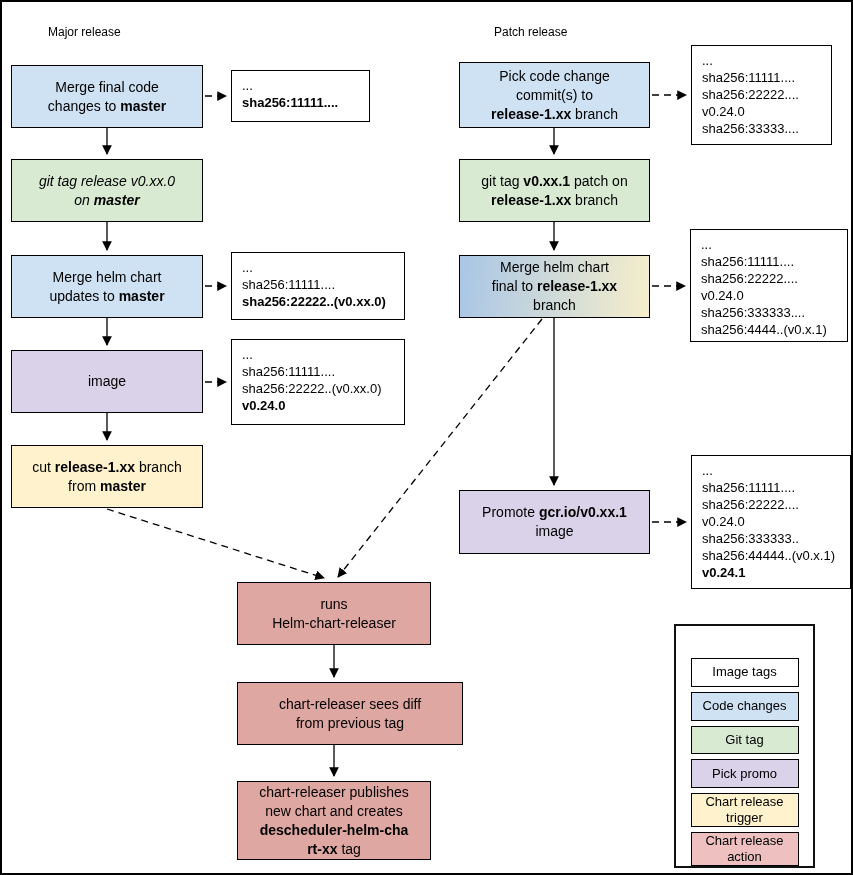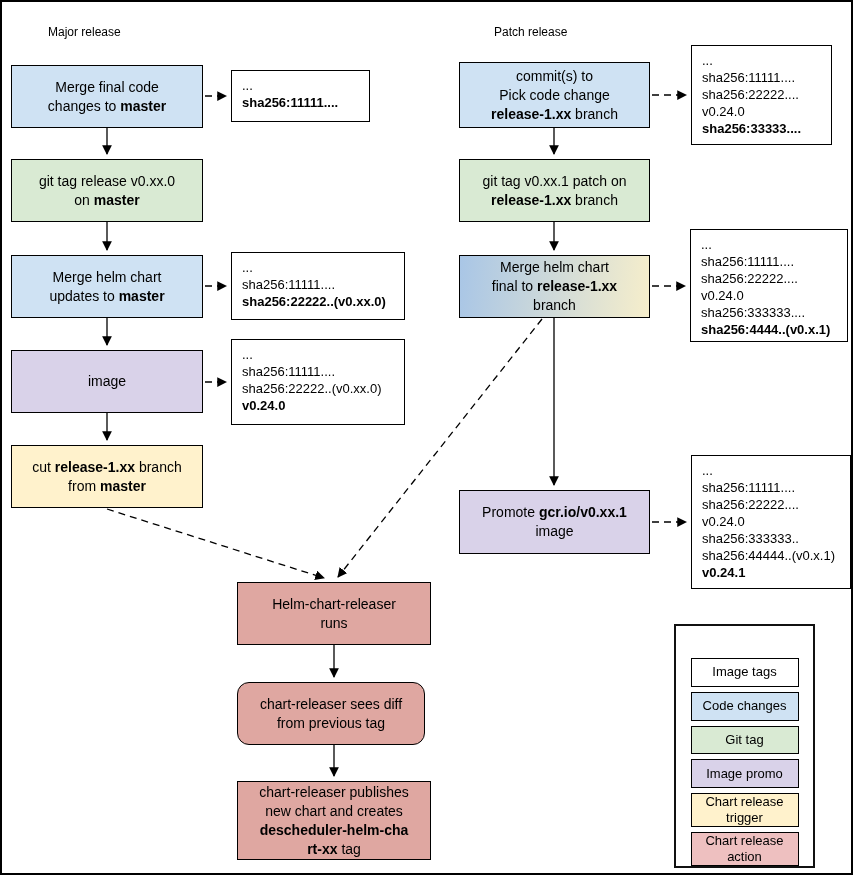--- a/index.html
+++ b/index.html
@@ -119,60 +119,60 @@
     <line class="dashed" x1="540" y1="317" x2="336" y2="575" marker-end="url(#ah)"></line>
   </svg>
 
   <div class="title" style="left:46px; top:20px;">Major release</div>
   <div class="title" style="left:492px; top:20px;">Patch release</div>
 
   <div class="box code" style="left:9px; top:63px;  width:192px; height:63px;">
       <div><span>Merge final code</span></div>
       <div><span>changes to </span><span style="font-weight: 700;">master</span></div>
     </div>
-  <div class="box gittag" style="left:9px; top:157px; width:192px; height:63px;">
+  <div class="box gittag" style="left:9px; top:157px; width:192px; height:63px;font-style:italic;">
       <div><span>git tag release v0.xx.0</span></div>
       <div><span>on </span><span style="font-weight: 700;">master</span></div>
     </div>
   <div class="box code" style="left:9px; top:253px; width:192px; height:63px;">
       <div><span>Merge helm chart</span></div>
       <div><span>updates to </span><span style="font-weight: 700;">master</span></div>
     </div>
   <div class="box promo" style="left:9px; top:348px; width:192px; height:63px;">
       <div><span>image</span></div>
     </div>
   <div class="box trigger" style="left:9px; top:443px; width:192px; height:63px;">
       <div><span>cut </span><span style="font-weight: 700;">release-1.xx</span><span> branch</span></div>
       <div><span>from </span><span style="font-weight: 700;">master</span></div>
     </div>
 
   <div class="box code" style="left:457px; top:60px;  width:191px; height:66px;">
+      <div><span>Pick code change</span></div>
       <div><span>commit(s) to</span></div>
-      <div><span>Pick code change</span></div>
       <div><span style="font-weight: 700;">release-1.xx</span><span> branch</span></div>
     </div>
   <div class="box gittag" style="left:457px; top:157px; width:191px; height:63px;">
-      <div><span>git tag </span><span style="font-weight: 400;">v0.xx.1</span><span> patch on</span></div>
+      <div><span>git tag </span><span style="font-weight: 700;">v0.xx.1</span><span> patch on</span></div>
       <div><span style="font-weight: 700;">release-1.xx</span><span> branch</span></div>
     </div>
   <div class="box gradient" style="left:457px; top:253px; width:191px; height:63px;">
       <div><span>Merge helm chart</span></div>
       <div><span>final to </span><span style="font-weight: 700;">release-1.xx</span></div>
       <div><span>branch</span></div>
     </div>
   <div class="box promo" style="left:457px; top:488px; width:191px; height:64px;">
       <div><span>Promote </span><span style="font-weight: 700;">gcr.io/v0.xx.1</span></div>
       <div><span>image</span></div>
     </div>
 
   <div class="box action" style="left:235px; top:580px; width:194px; height:63px;">
+      <div><span>runs</span></div>
       <div><span>Helm-chart-releaser</span></div>
-      <div><span>runs</span></div>
-    </div>
-  <div class="box action" style="left:235px; top:680px; width:188px; height:63px;border-radius:12px;">
+    </div>
+  <div class="box action" style="left:235px; top:680px; width:226px; height:63px;">
       <div><span>chart-releaser sees diff</span></div>
       <div><span>from previous tag</span></div>
     </div>
   <div class="box action" style="left:235px; top:779px; width:194px; height:79px;">
       <div><span>chart-releaser publishes</span></div>
       <div><span>new chart and creates</span></div>
       <div><span style="font-weight: 700;">descheduler-helm-cha</span></div>
       <div><span style="font-weight: 700;">rt-xx</span><span> tag</span></div>
     </div>
 
@@ -190,45 +190,45 @@
       <div><span>sha256:11111....</span></div>
       <div><span>sha256:22222..(v0.xx.0)</span></div>
       <div><span style="font-weight: 700;">v0.24.0</span></div>
     </div>
 
   <div class="note" style="left:689px; top:43px;  width:141px; height:100px;">
       <div><span>...</span></div>
       <div><span>sha256:11111....</span></div>
       <div><span>sha256:22222....</span></div>
       <div><span>v0.24.0</span></div>
-      <div><span style="font-weight: 700; margin-top: 30px;">sha256:33333....</span></div>
+      <div><span style="font-weight: 400; margin-top: 30px;">sha256:33333....</span></div>
     </div>
   <div class="note" style="left:688px; top:227px; width:158px; height:113px;">
       <div><span>...</span></div>
       <div><span>sha256:11111....</span></div>
       <div><span>sha256:22222....</span></div>
       <div><span>v0.24.0</span></div>
       <div><span>sha256:333333....</span></div>
-      <div><span style="font-weight: 700;">sha256:4444..(v0.x.1)</span></div>
+      <div><span style="font-weight: 400;">sha256:4444..(v0.x.1)</span></div>
     </div>
   <div class="note" style="left:689px; top:453px; width:160px; height:134px;">
       <div><span>...</span></div>
       <div><span>sha256:11111....</span></div>
       <div><span>sha256:22222....</span></div>
       <div><span>v0.24.0</span></div>
       <div><span>sha256:333333..</span></div>
       <div><span>sha256:44444..(v0.x.1)</span></div>
       <div><span style="font-weight: 700;">v0.24.1</span></div>
     </div>
 
   <div id="legend" style="left:672px; top:622px; width:141px; height:244px;">
     <div class="legend-item tags h1">Image tags</div>
     <div class="legend-item code h1">Code changes</div>
     <div class="legend-item gittag h1">Git tag</div>
-    <div class="legend-item promo h1">Image promo</div>
+    <div class="legend-item promo h1">Pick promo</div>
     <div class="legend-item trigger h2">
         <div><span>Chart release</span></div>
         <div><span>trigger</span></div>
       </div>
     <div class="legend-item action h2">
         <div><span>Chart release</span></div>
         <div><span>action</span></div>
       </div>
   </div>
 

